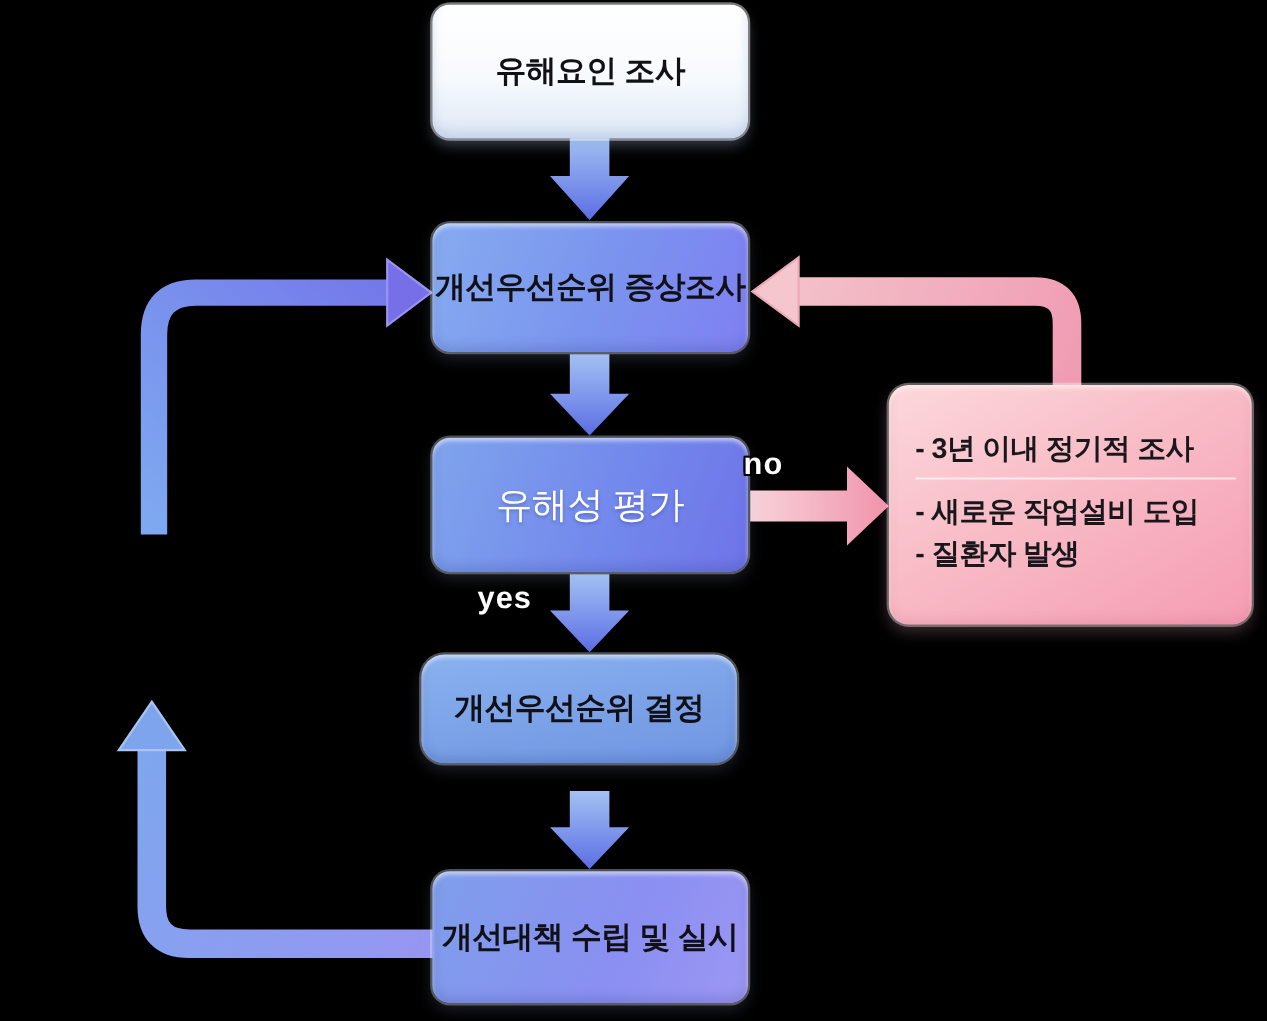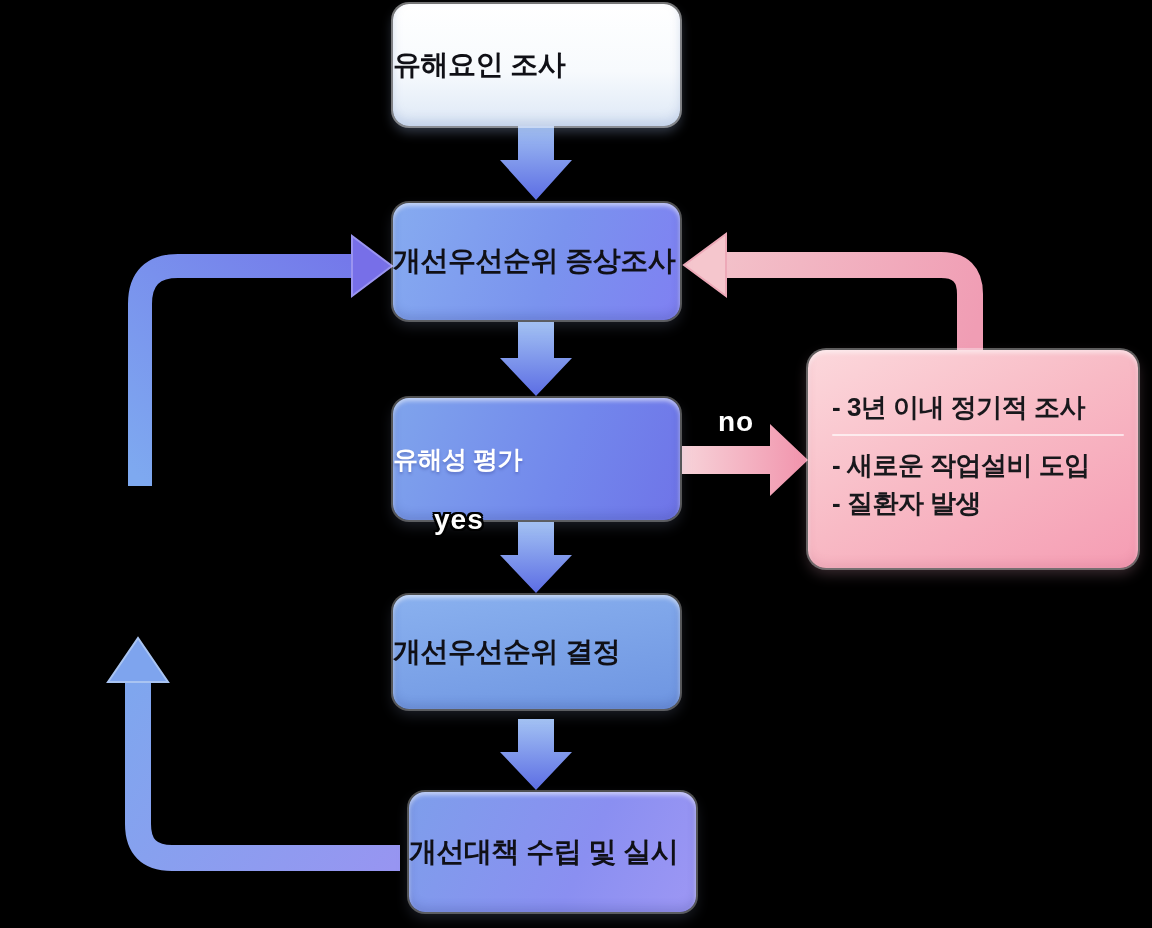--- a/index.html
+++ b/index.html
@@ -2,49 +2,49 @@
 <html><head>
 <meta charset="utf-8">
 <style>
   html,body{margin:0;padding:0;background:#000;}
   #stage{
     position:relative;width:1152px;height:928px;background:#000;overflow:hidden;
     font-family:"Liberation Sans","DejaVu Sans",sans-serif;
   }
   #arrows{position:absolute;left:0;top:0;width:1152px;height:928px;}
   .node{
-    position:absolute;display:flex;align-items:center;justify-content:flex-start;
+    position:absolute;display:flex;align-items:center;justify-content:center;
     text-align:center;border-radius:16px;box-sizing:border-box;
     box-shadow:0 0 0 2px rgba(255,255,255,0.30), 0 6px 14px rgba(160,180,230,0.18),
                inset 0 3px 4px rgba(255,255,255,0.55), inset 0 -5px 10px rgba(35,45,110,0.18);
   }
   .node-text{color:#101016;font-size:28px;font-weight:600;line-height:1.32;letter-spacing:-0.5px;}
   .box-start{
     left:393px;top:4px;width:287px;height:122px;
     background:linear-gradient(180deg,#ffffff 0%,#f7fafd 55%,#dde8f6 100%);
     box-shadow:0 0 0 2px rgba(255,255,255,0.45), 0 6px 12px rgba(150,170,210,0.35),
                inset 0 -6px 10px rgba(150,170,210,0.35);
   }
   .box-basic{
     left:393px;top:203px;width:287px;height:117px;
     background:linear-gradient(110deg,#86abf0 0%,#7a93ee 55%,#7f80f2 100%);
   }
   .box-eval{
     left:393px;top:398px;width:287px;height:122px;
     background:linear-gradient(110deg,#7fa4ec 0%,#7287ec 60%,#6f74e8 100%);
   }
-  .box-eval .node-text{color:#ffffff;font-weight:700;font-size:25px;text-shadow:0 2px 3px rgba(40,50,130,0.35);}
+  .box-eval .node-text{color:#ffffff;font-weight:400;font-size:33px;text-shadow:0 2px 3px rgba(40,50,130,0.35);}
   .box-priority{
-    left:393px;top:595px;width:287px;height:114px;
+    left:383px;top:595px;width:287px;height:99px;
     background:linear-gradient(170deg,#8ab1ef 0%,#6e95e1 100%);
+    border-radius:21px;
   }
   .box-action{
     left:393px;top:792px;width:287px;height:120px;
     background:linear-gradient(115deg,#7e9eeb 0%,#8a8ff1 60%,#9d97f4 100%);
-    margin-left:16px;
   }
   .ellipse{
     left:16px;top:478px;width:252px;height:158px;border-radius:50%;
     background:radial-gradient(ellipse at 38% 28%, #aecdf4 0%, #85aeec 48%, #6d96de 100%);
     box-shadow:0 0 0 3px rgba(190,215,245,0.45), 0 6px 12px rgba(120,150,220,0.25),
                inset 0 -6px 12px rgba(45,70,150,0.25);
   }
   .box-pink{
     left:808px;top:350px;width:330px;height:218px;border-radius:18px;
     background:linear-gradient(150deg,#fcd8dc 0%,#f8bac5 48%,#f59cb3 100%);
@@ -53,22 +53,22 @@
     flex-direction:column;align-items:flex-start;justify-content:flex-start;
     padding:38px 18px 14px 24px;
   }
   .pink-line{font-size:26px;font-weight:700;color:#18181c;letter-spacing:-0.5px;line-height:38px;white-space:nowrap;}
   .pink-divider{width:292px;height:2px;background:rgba(255,255,255,0.65);margin:8px 0 10px 0;border-radius:1px;}
   .edge-label{
     position:absolute;color:#ffffff;font-size:28px;font-weight:600;letter-spacing:1px;
     text-shadow:2px 0 0 #000,-2px 0 0 #000,0 2px 0 #000,0 -2px 0 #000,
                 2px 2px 0 #000,-2px -2px 0 #000,2px -2px 0 #000,-2px 2px 0 #000;
   }
-  .label-no{left:718px;top:406px;}
-  .label-yes{left:434px;top:504px;}
+  .label-no{left:676px;top:406px;}
+  .label-yes{left:434px;top:528px;}
 </style>
 </head>
 <body>
 
 <div id="stage">
 
   <svg id="arrows" viewBox="0 0 1152 928" xmlns="http://www.w3.org/2000/svg">
     <defs>
       <linearGradient id="gDown" x1="0" y1="0" x2="0" y2="1">
         <stop offset="0" stop-color="#a3c2f3"></stop>

